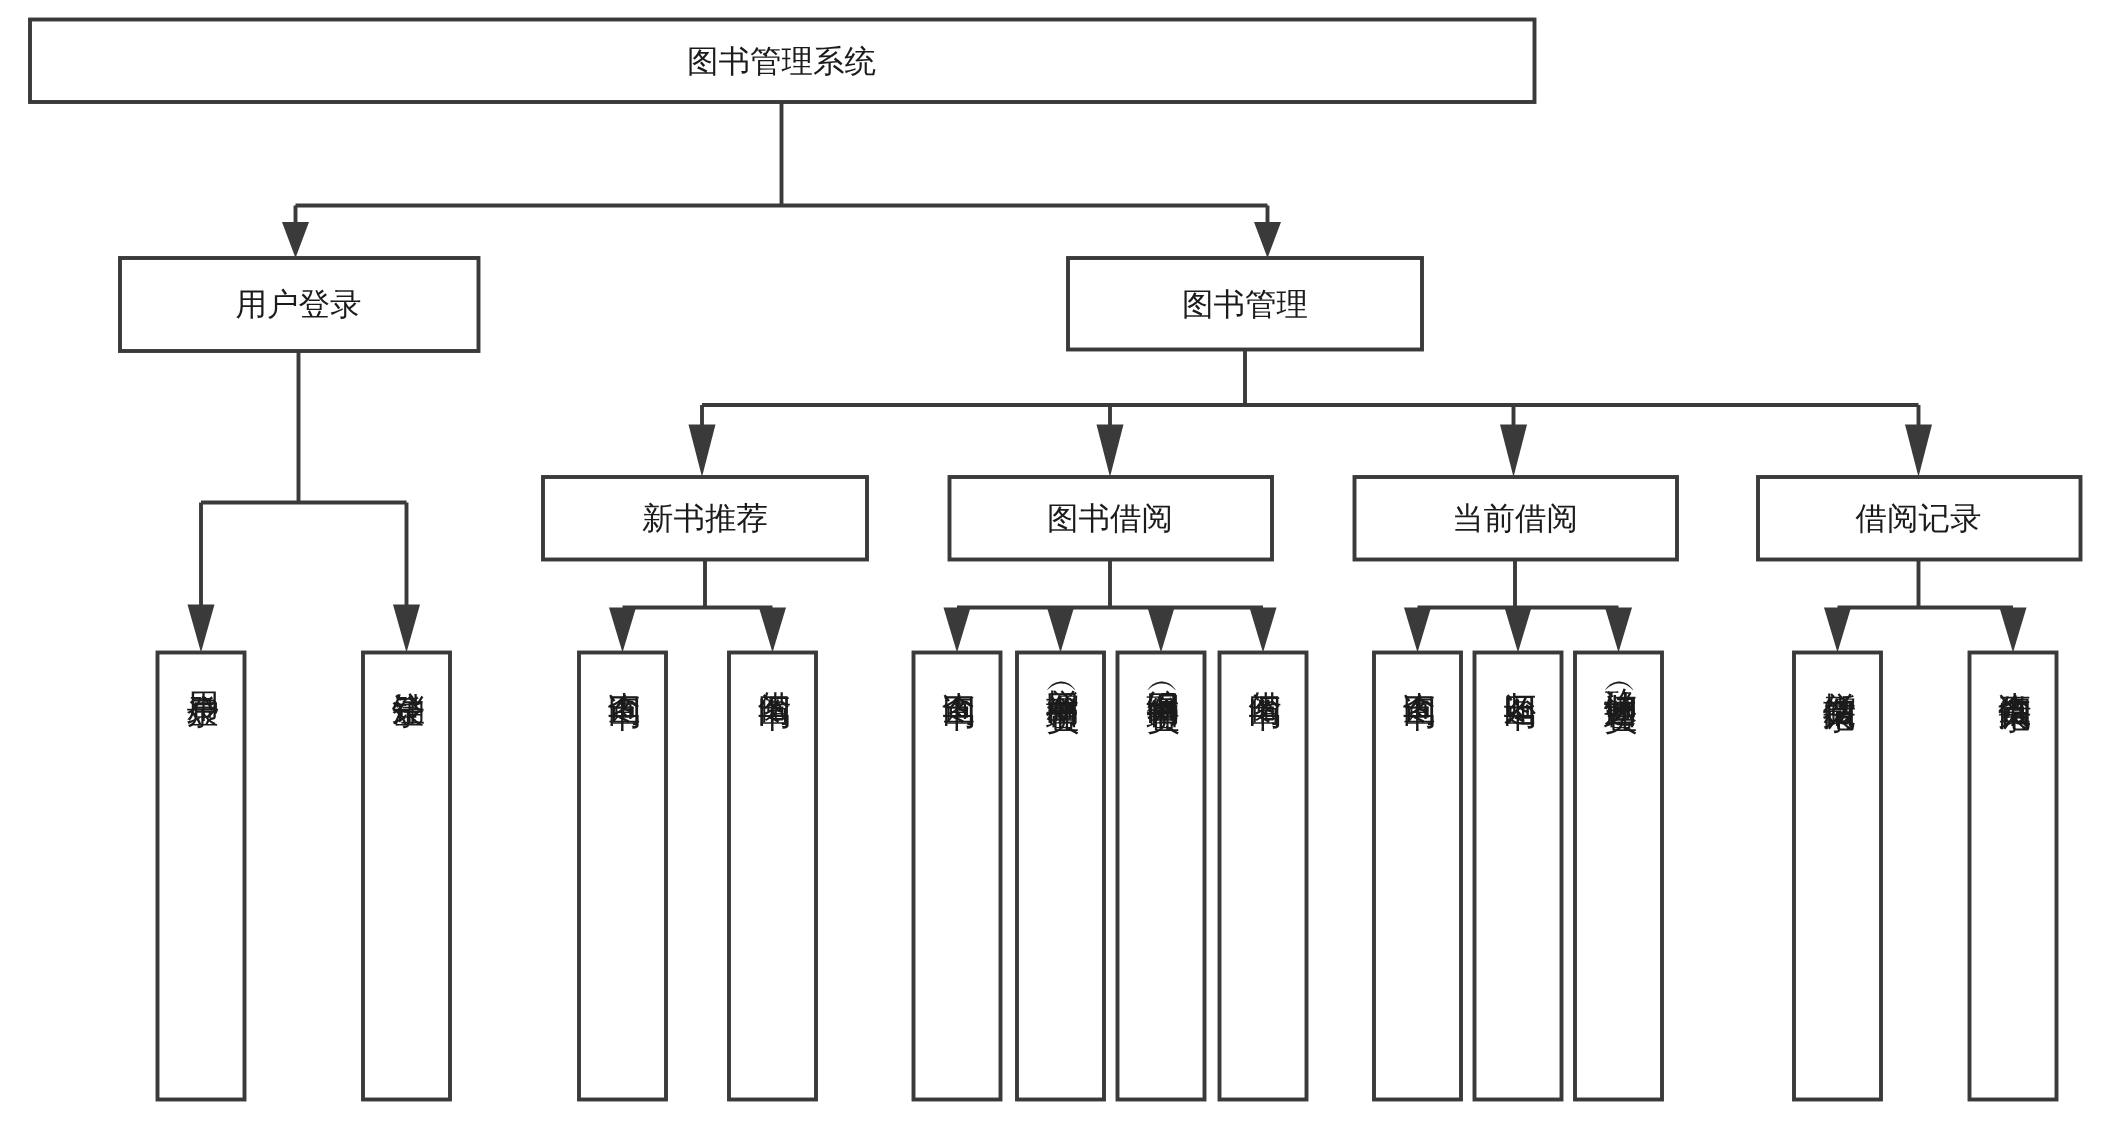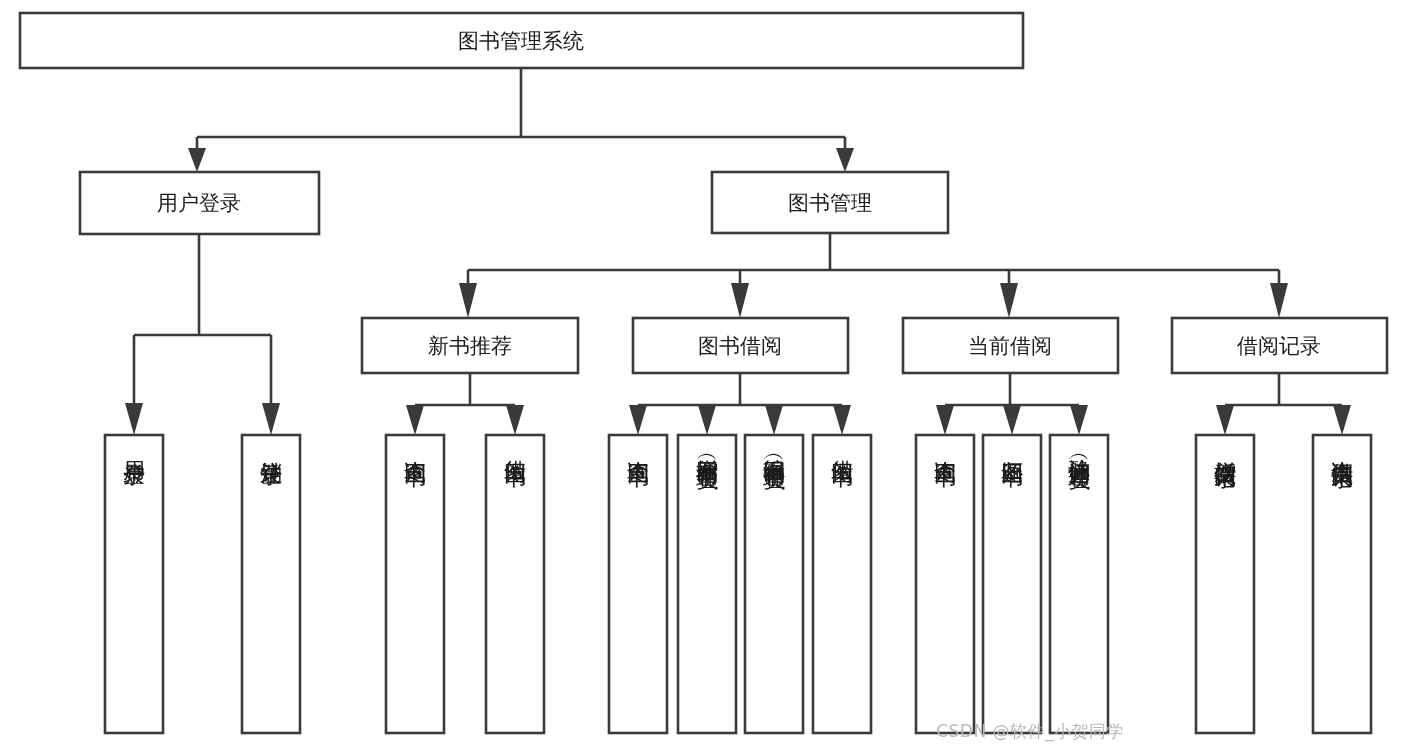--- a/index.html
+++ b/index.html
@@ -262,15 +262,14 @@
     <span class="vlabel">确认归还（管理员）</span>
   </div>
 
   <div class="vlabel-wrap" style="left:1196px; top:443px; width:58px; height:282px;">
     <span class="vlabel">新增借阅记录</span>
   </div>
   <div class="vlabel-wrap" style="left:1313px; top:443px; width:58px; height:282px;">
     <span class="vlabel">查询借阅记录</span>
   </div>
 
-  <div class="watermark">CSDN @软件_小贺同学</div>
 
 </div>
 
 </body></html>

